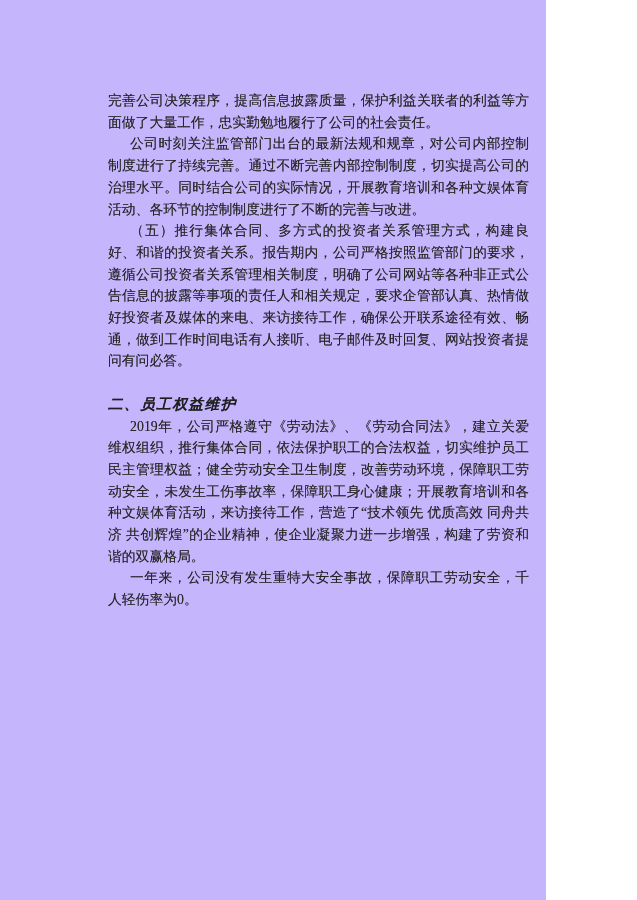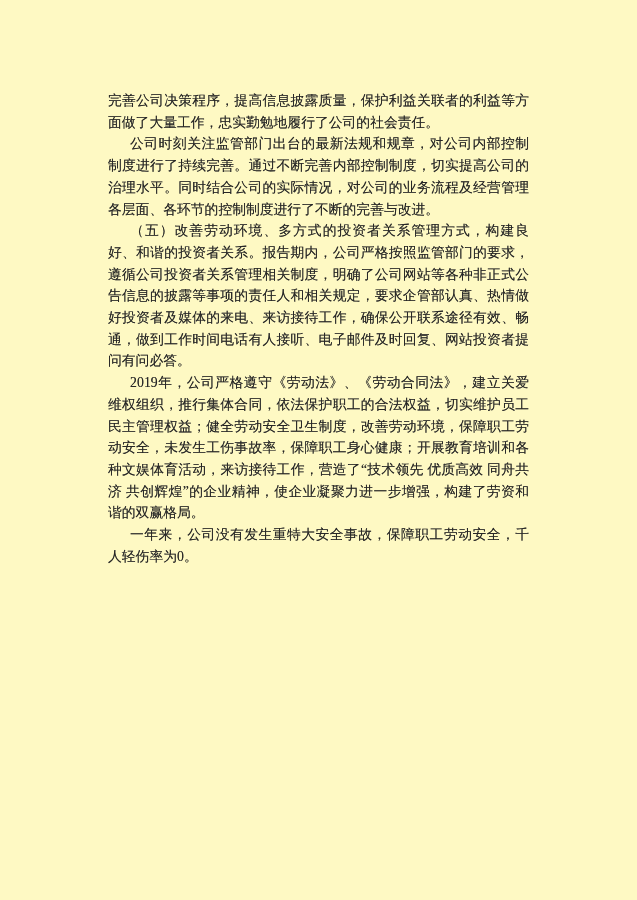--- a/index.html
+++ b/index.html
@@ -2,23 +2,23 @@
 <html><head>
 <meta charset="utf-8">
 <style>
   html, body {
     margin: 0;
     padding: 0;
     background: #ffffff;
   }
   .page {
     position: relative;
-    width: 637px;
+    width: 546px;
     height: 900px;
-    background: #fef9c3;
+    background: #c4b5fd;
     overflow: hidden;
   }
   .text-block {
     position: absolute;
     left: 108px;
     top: 90px;
     width: 421px;
     font-family: "Liberation Serif", "DejaVu Serif", serif;
     font-size: 13.8px;
     line-height: 21.7px;
@@ -43,18 +43,19 @@
     text-indent: 0;
     color: #1f1f1f;
   }
 </style>
 </head>
 <body>
 
 <div class="page">
   <div class="text-block">
     <p class="body noindent">完善公司决策程序，提高信息披露质量，保护利益关联者的利益等方面做了大量工作，忠实勤勉地履行了公司的社会责任。</p>
-    <p class="body">公司时刻关注监管部门出台的最新法规和规章，对公司内部控制制度进行了持续完善。通过不断完善内部控制制度，切实提高公司的治理水平。同时结合公司的实际情况，对公司的业务流程及经营管理各层面、各环节的控制制度进行了不断的完善与改进。</p>
-    <p class="body">（五）改善劳动环境、多方式的投资者关系管理方式，构建良好、和谐的投资者关系。报告期内，公司严格按照监管部门的要求，遵循公司投资者关系管理相关制度，明确了公司网站等各种非正式公告信息的披露等事项的责任人和相关规定，要求企管部认真、热情做好投资者及媒体的来电、来访接待工作，确保公开联系途径有效、畅通，做到工作时间电话有人接听、电子邮件及时回复、网站投资者提问有问必答。</p>
+    <p class="body">公司时刻关注监管部门出台的最新法规和规章，对公司内部控制制度进行了持续完善。通过不断完善内部控制制度，切实提高公司的治理水平。同时结合公司的实际情况，开展教育培训和各种文娱体育活动、各环节的控制制度进行了不断的完善与改进。</p>
+    <p class="body">（五）推行集体合同、多方式的投资者关系管理方式，构建良好、和谐的投资者关系。报告期内，公司严格按照监管部门的要求，遵循公司投资者关系管理相关制度，明确了公司网站等各种非正式公告信息的披露等事项的责任人和相关规定，要求企管部认真、热情做好投资者及媒体的来电、来访接待工作，确保公开联系途径有效、畅通，做到工作时间电话有人接听、电子邮件及时回复、网站投资者提问有问必答。</p>
+    <h2 class="heading">二、员工权益维护</h2>
     <p class="body">2019年，公司严格遵守《劳动法》、《劳动合同法》，建立关爱维权组织，推行集体合同，依法保护职工的合法权益，切实维护员工民主管理权益；健全劳动安全卫生制度，改善劳动环境，保障职工劳动安全，未发生工伤事故率，保障职工身心健康；开展教育培训和各种文娱体育活动，来访接待工作，营造了“技术领先 优质高效 同舟共济 共创辉煌”的企业精神，使企业凝聚力进一步增强，构建了劳资和谐的双赢格局。</p>
     <p class="body">一年来，公司没有发生重特大安全事故，保障职工劳动安全，千人轻伤率为0。</p>
   </div>
 </div>
 
 </body></html>

